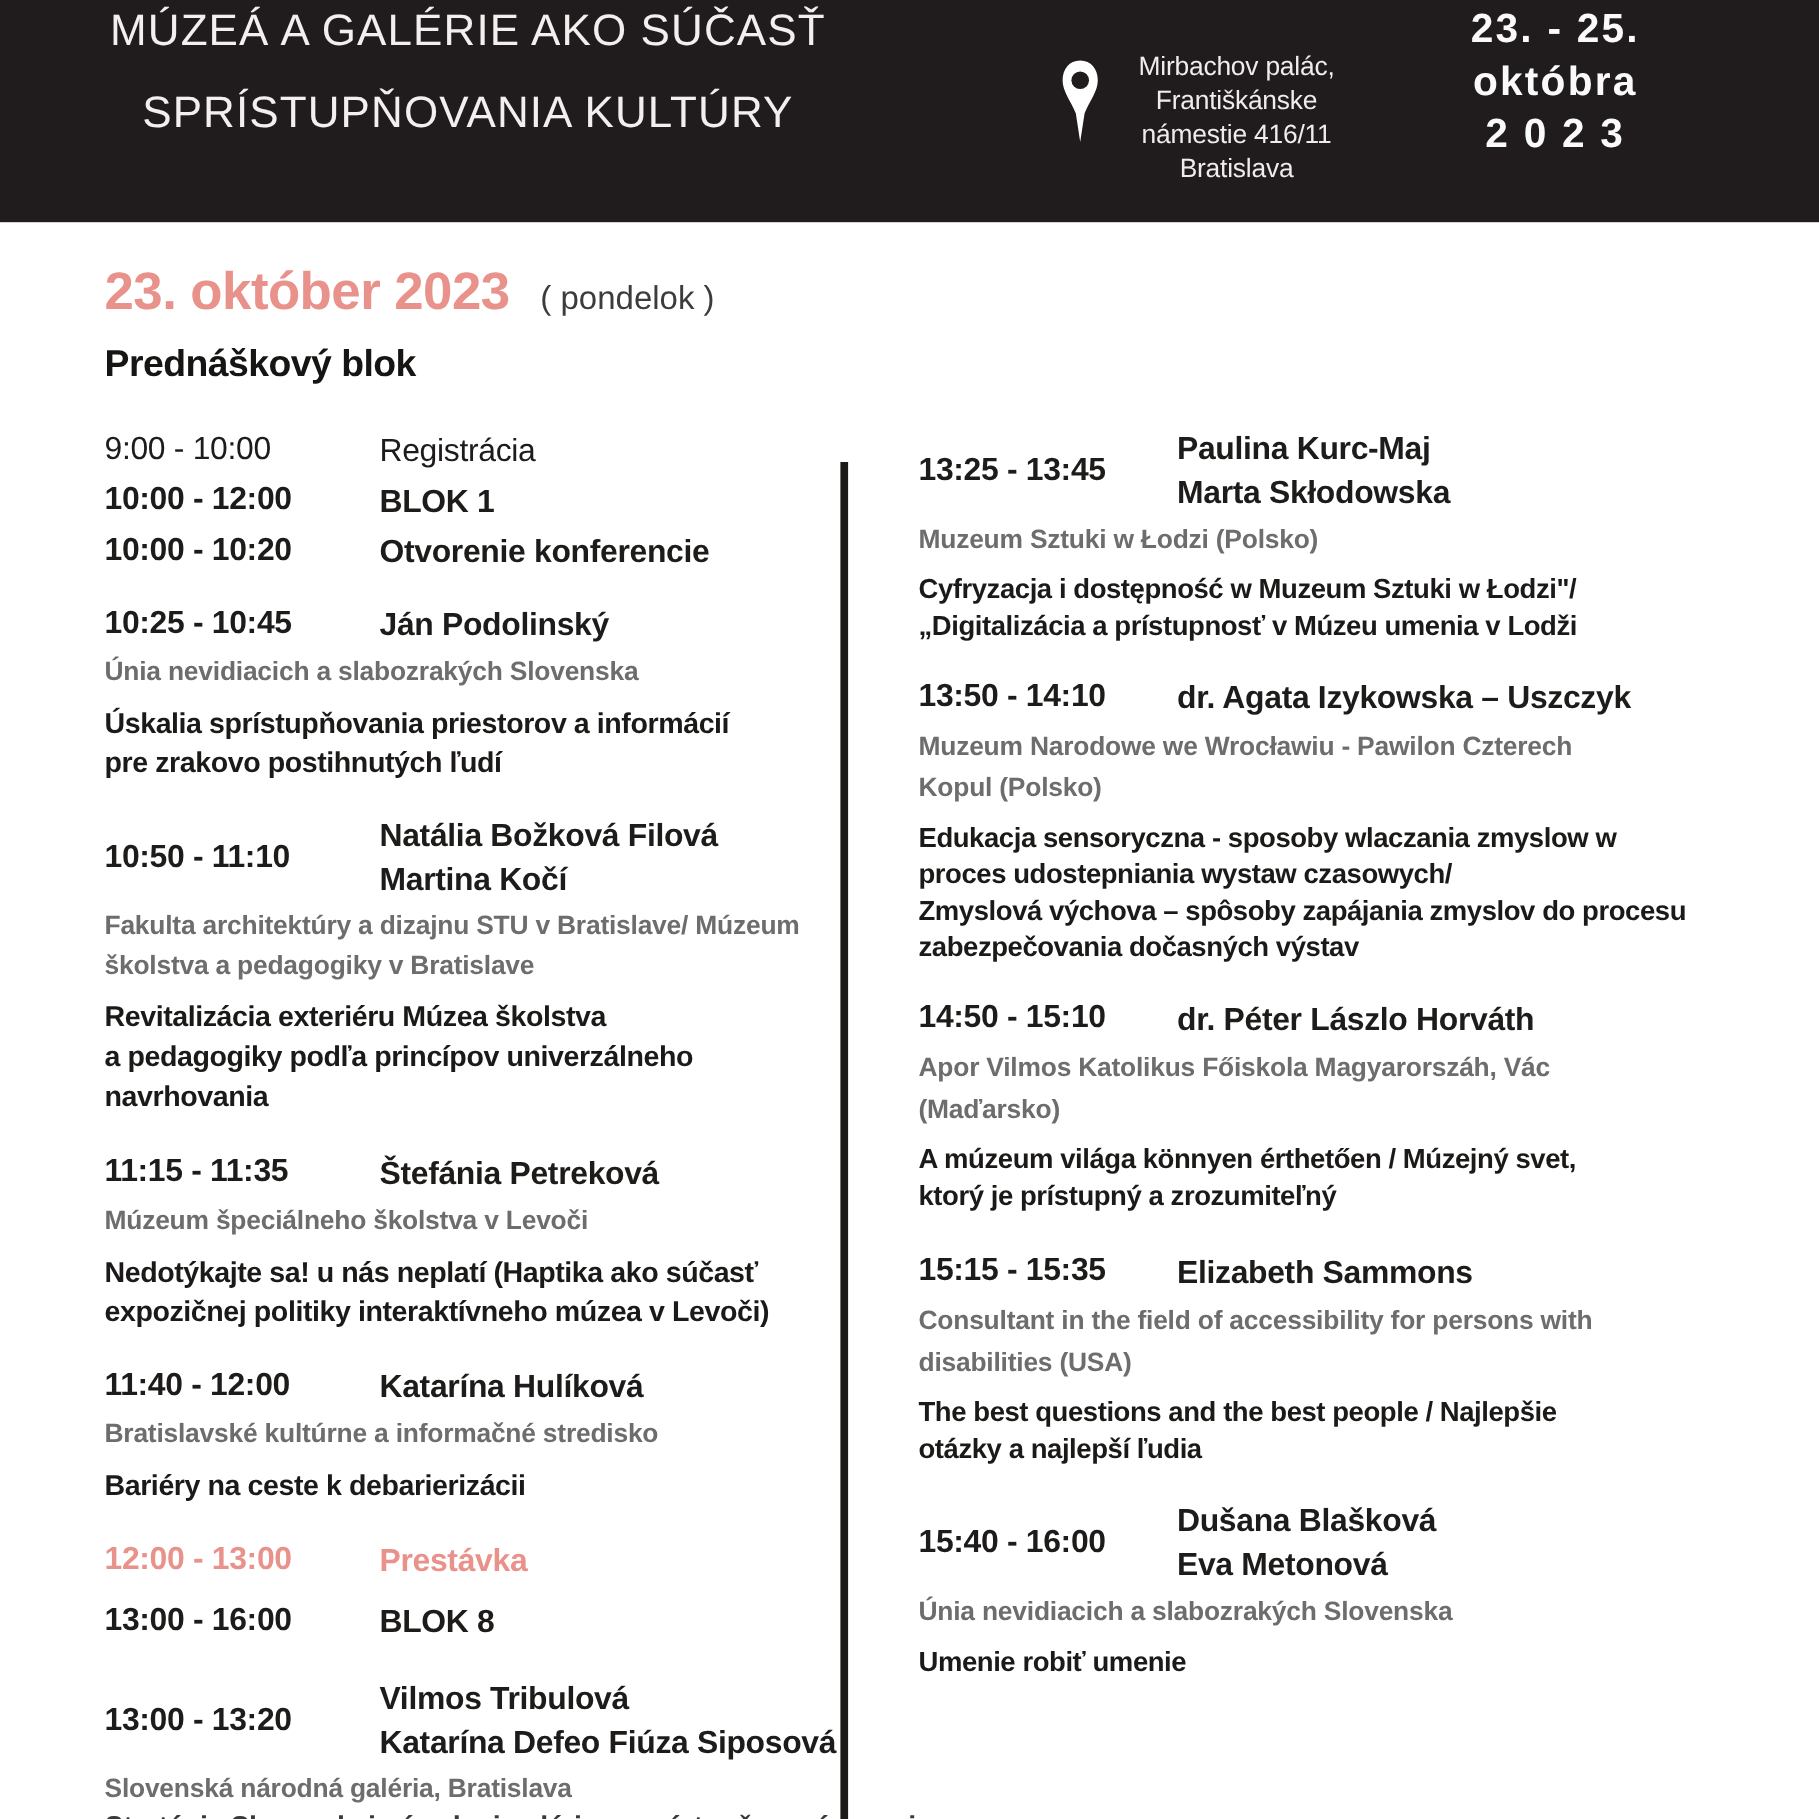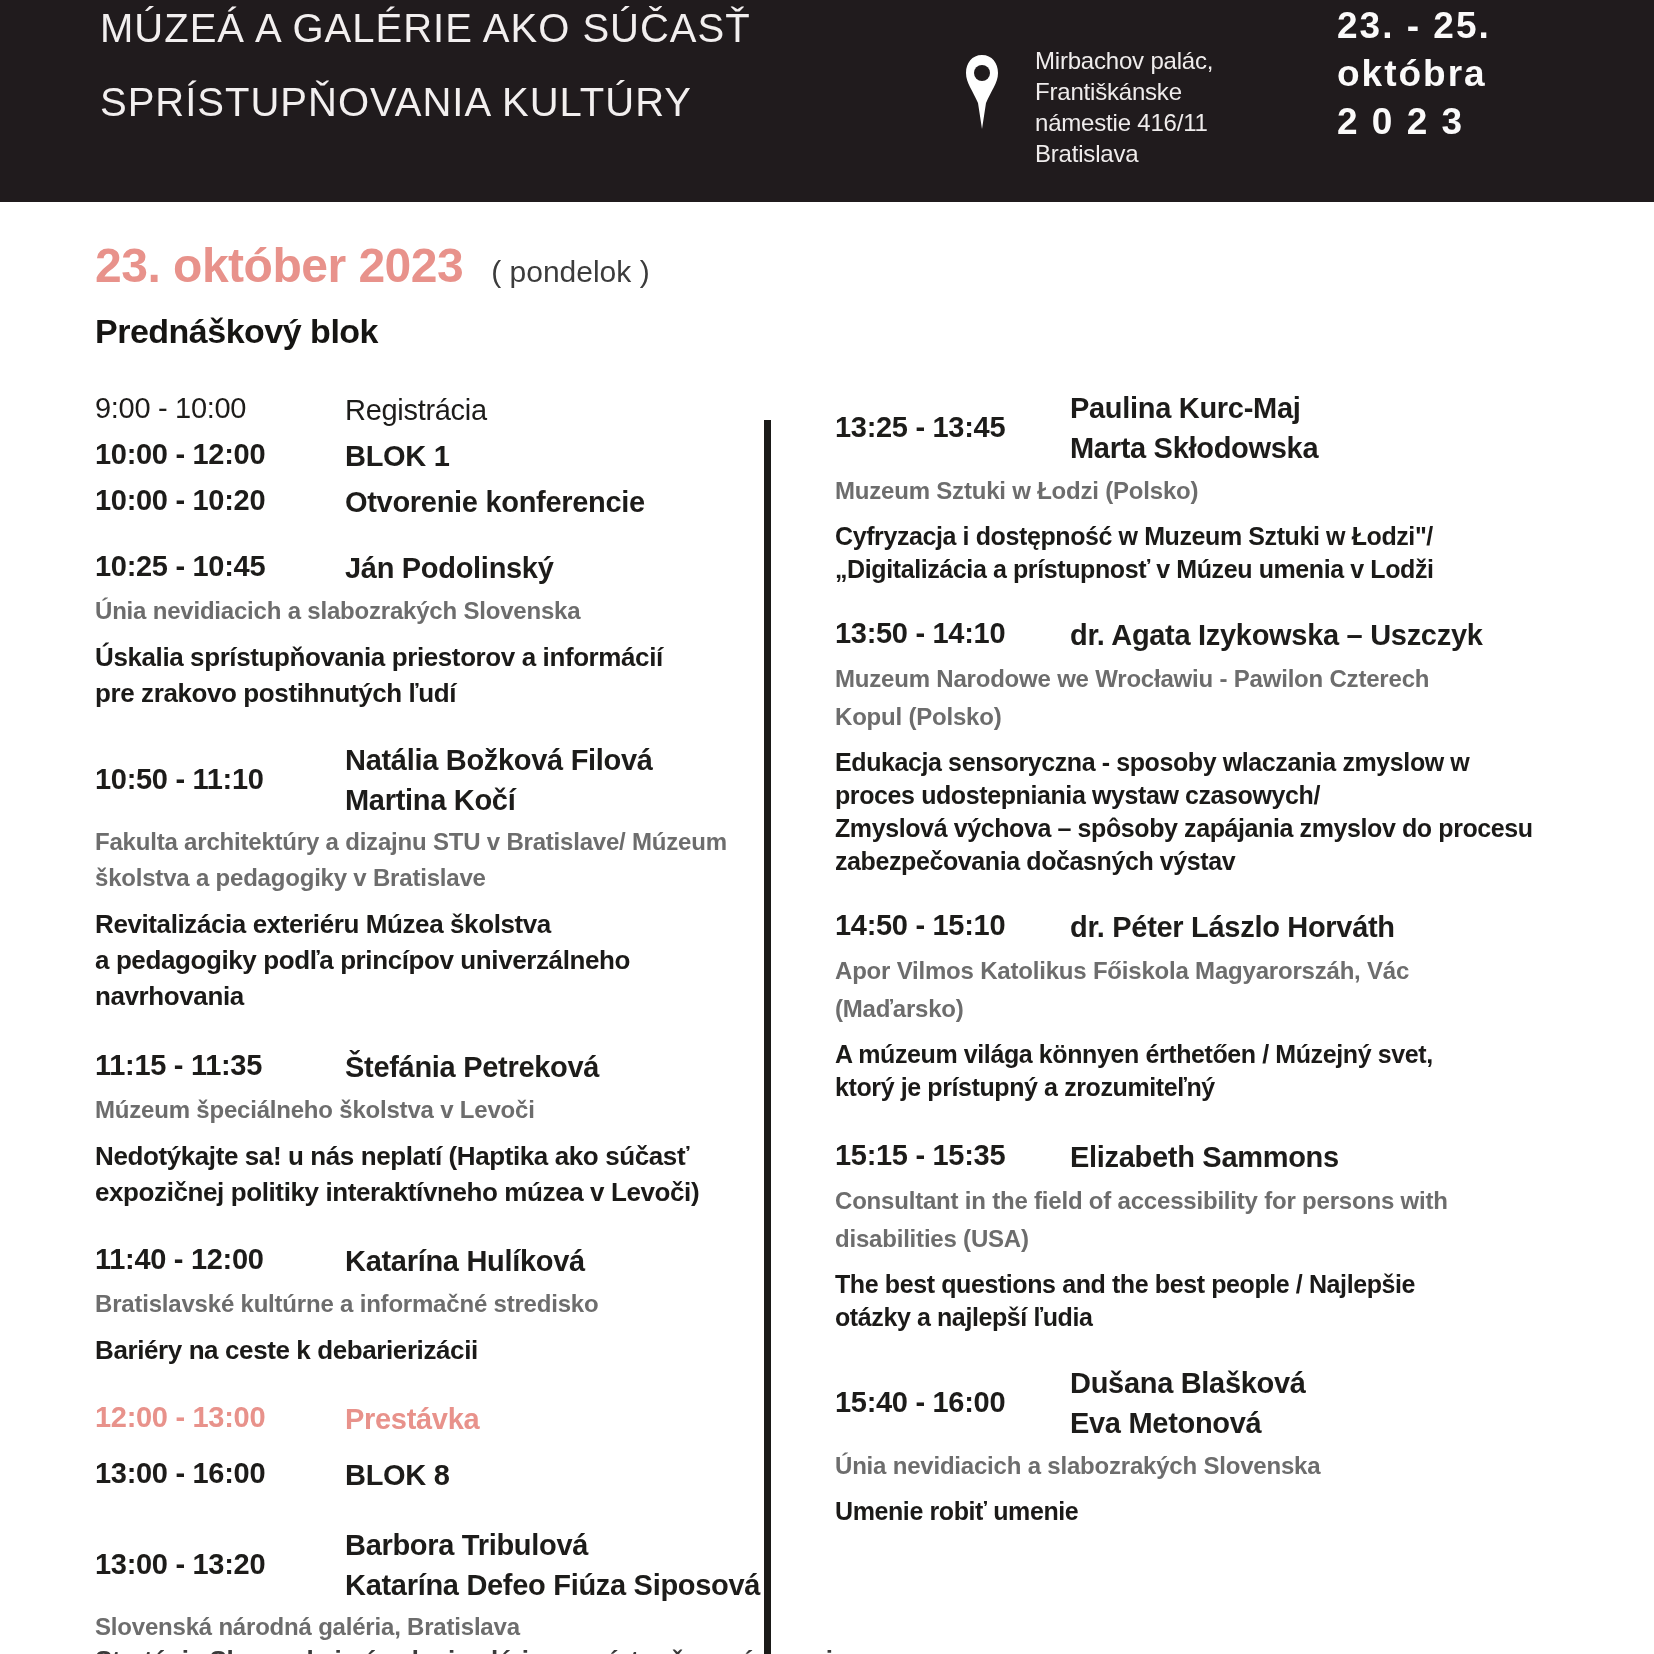--- a/index.html
+++ b/index.html
@@ -11,21 +11,21 @@
   *{box-sizing:border-box;margin:0;padding:0;}
   html,body{width:1654px;height:1654px;}
   body{
     font-family:"Liberation Sans","DejaVu Sans",sans-serif;
     background:#ffffff;color:var(--ink);
     overflow:hidden;position:relative;letter-spacing:-0.2px;
   }
   
   .header{
     position:absolute;top:0;left:0;width:1654px;height:202px;
-    background:var(--header_bg);color:#f7f5f5;overflow:hidden;
+    background:var(--header_bg);color:#f7f5f5;overflow:hidden;text-align:center;
   }
   .conf-title{
     position:absolute;left:100px;top:-9px;
     font-size:40px;font-weight:400;letter-spacing:1px;
     line-height:74px;white-space:pre-line;color:#f2efef;
   }
   .loc-wrap{position:absolute;left:965px;top:45px;display:flex;}
   .pin{width:34px;height:78px;margin-top:8px;}
   .venue{
     margin-left:36px;font-size:24px;font-weight:400;line-height:31px;
@@ -191,21 +191,21 @@
     <div class="item mt10">
       <div class="row">
         <span class="time">13:00 - 16:00</span>
         <span class="who">BLOK 8</span>
       </div>
     </div>
 
     <div class="item mt26">
       <div class="row">
         <span class="time">13:00 - 13:20</span>
-        <span class="who">Barbora Tribulová
+        <span class="who">Vilmos Tribulová
 Katarína Defeo Fiúza Siposová</span>
       </div>
       <p class="affil">Slovenská národná galéria, Bratislava</p>
     </div>
 
   </div>
 
   <div class="col right">
 
     <div class="item">

